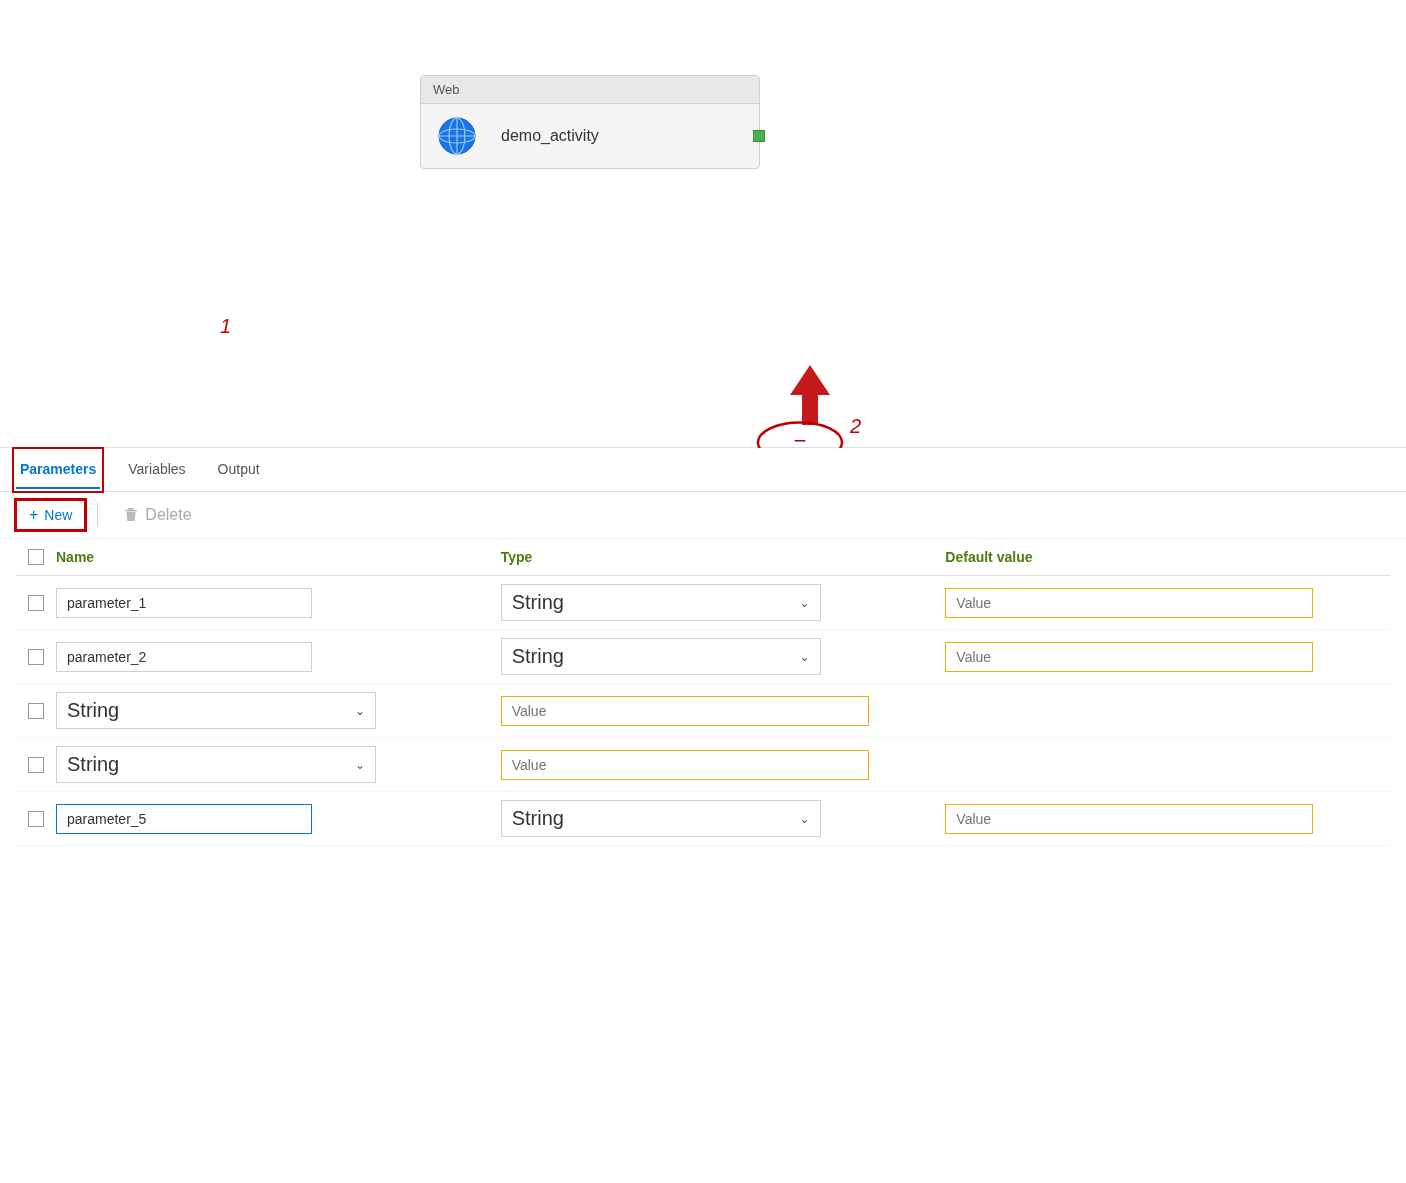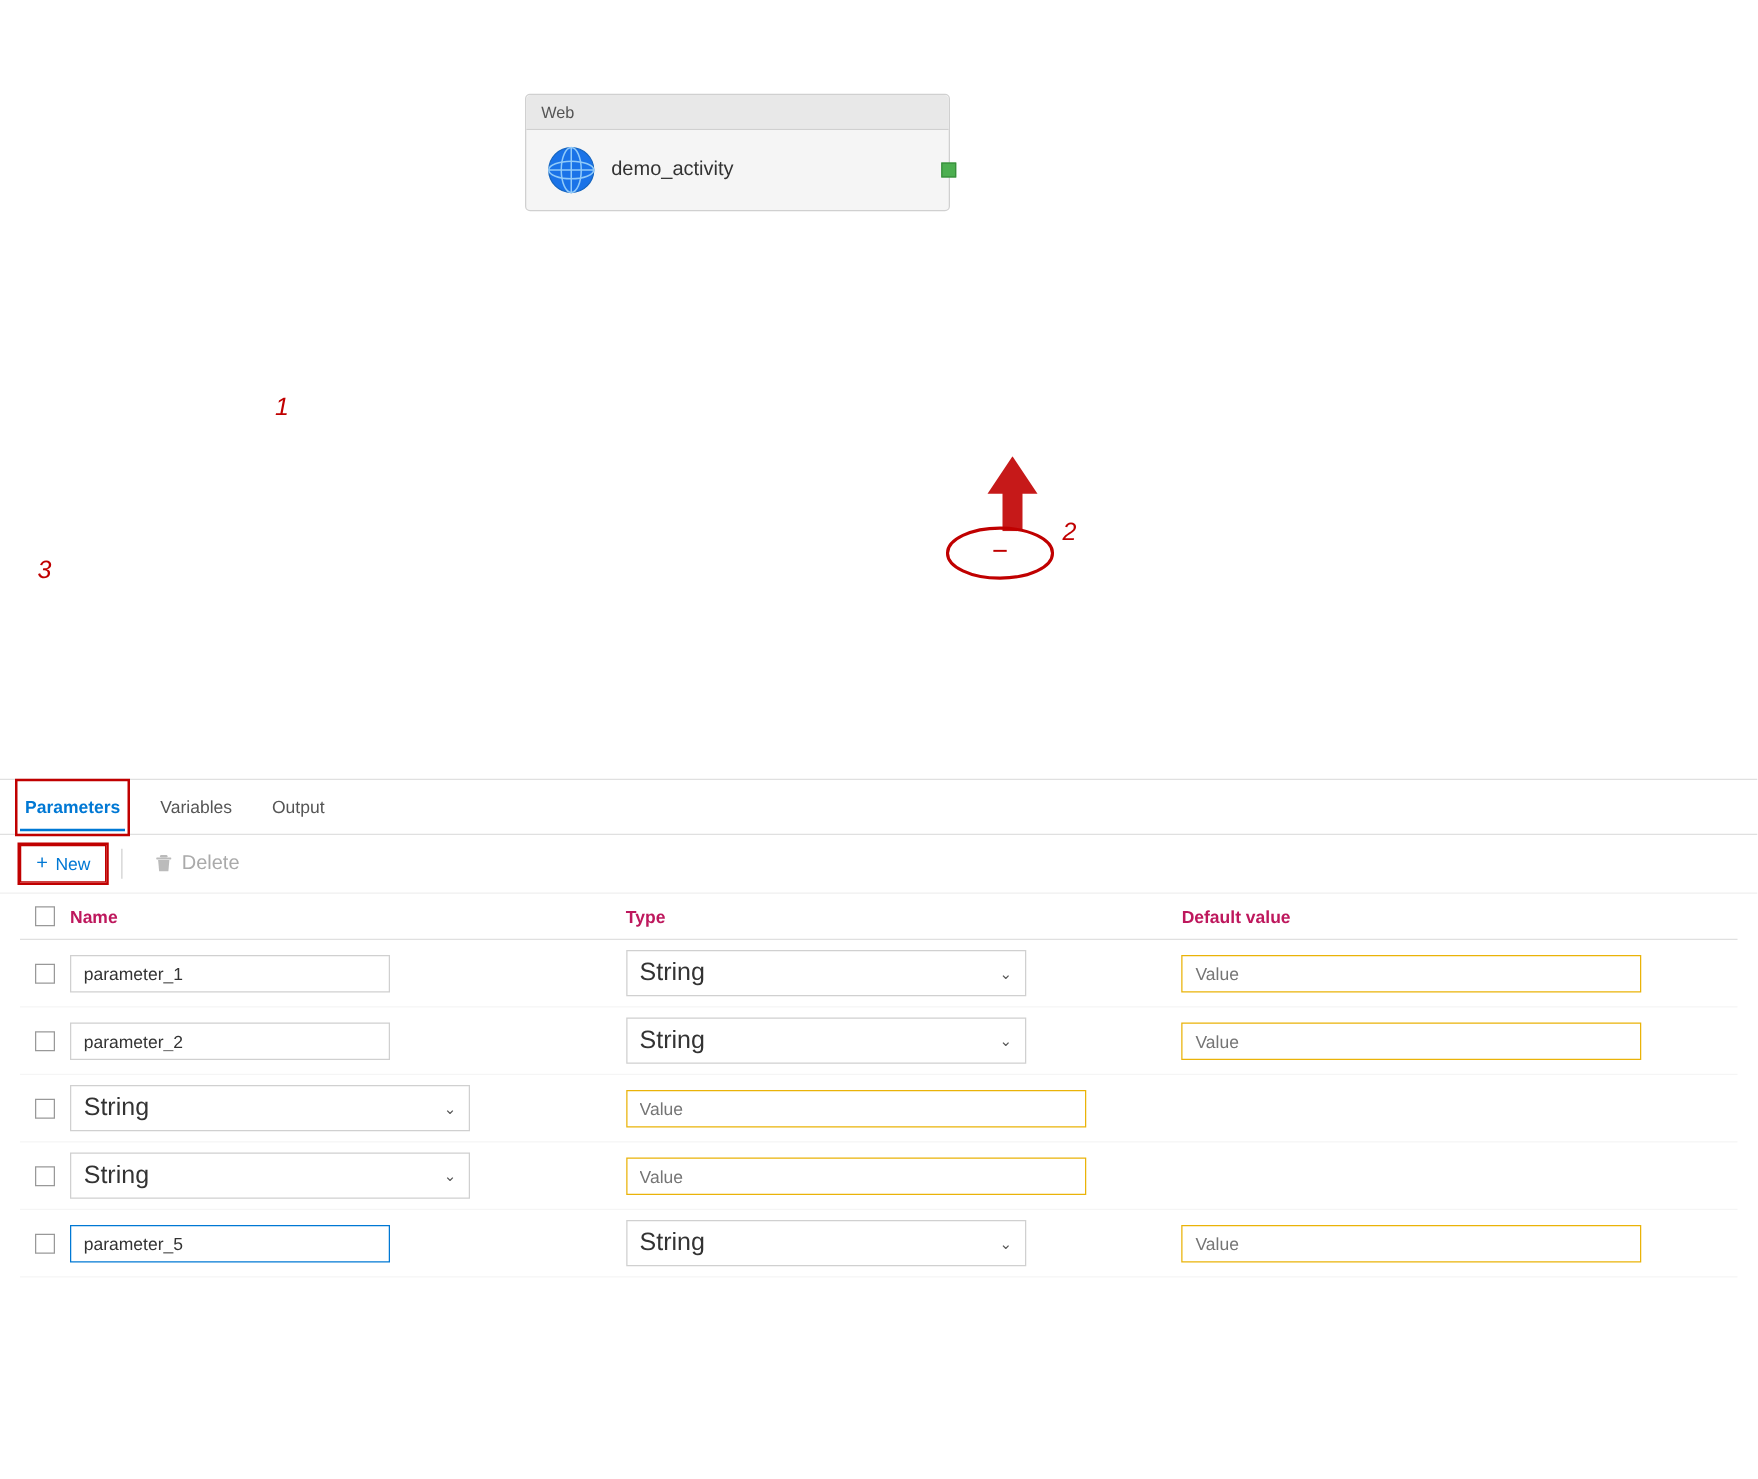--- a/index.html
+++ b/index.html
@@ -10,21 +10,21 @@
       color: #333;
       width: 1406px;
       min-height: 1183px;
       overflow: hidden;
     }
 
     
     .canvas-area {
       position: relative;
       width: 100%;
-      height: 624px;
+      height: 448px;
       background: #ffffff;
       border-bottom: 1px solid #e0e0e0;
     }
 
     
     .activity-node {
       position: absolute;
       top: 75px;
       left: 420px;
       width: 340px;
@@ -37,21 +37,21 @@
       padding: 6px 12px;
       font-size: 13px;
       color: #555;
       border-bottom: 1px solid #d0d0d0;
       border-radius: 4px 4px 0 0;
     }
     .activity-node-body {
       display: flex;
       align-items: center;
       padding: 12px 16px;
-      gap: 12px;
+      gap: 24px;
       position: relative;
     }
     .globe-icon {
       width: 40px;
       height: 40px;
       flex-shrink: 0;
     }
     .activity-name {
       font-size: 16px;
       color: #333;
@@ -174,21 +174,21 @@
     .params-table {
       width: 100%;
       padding: 0 16px;
     }
     .table-header {
       display: grid;
       grid-template-columns: 40px 1fr 1fr 1fr;
       padding: 10px 0;
       font-weight: 700;
       font-size: 14px;
-      color: #be185d;
+      color: #4d7c0f;
       border-bottom: 1px solid #e0e0e0;
     }
     .table-row {
       display: grid;
       grid-template-columns: 40px 1fr 1fr 1fr;
       padding: 8px 0;
       align-items: center;
       border-bottom: 1px solid #f5f5f5;
     }
     .checkbox-cell {

